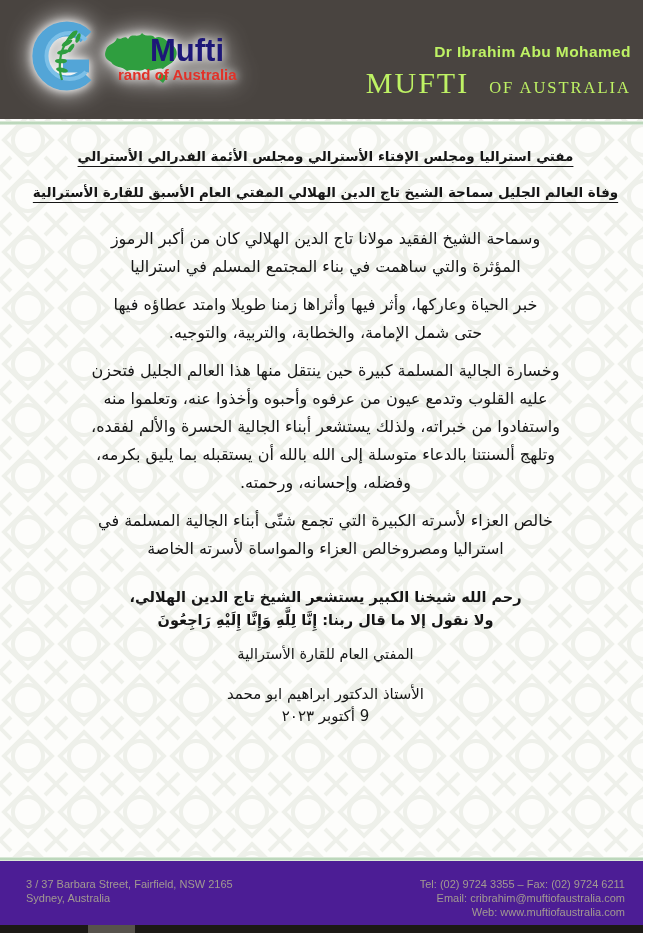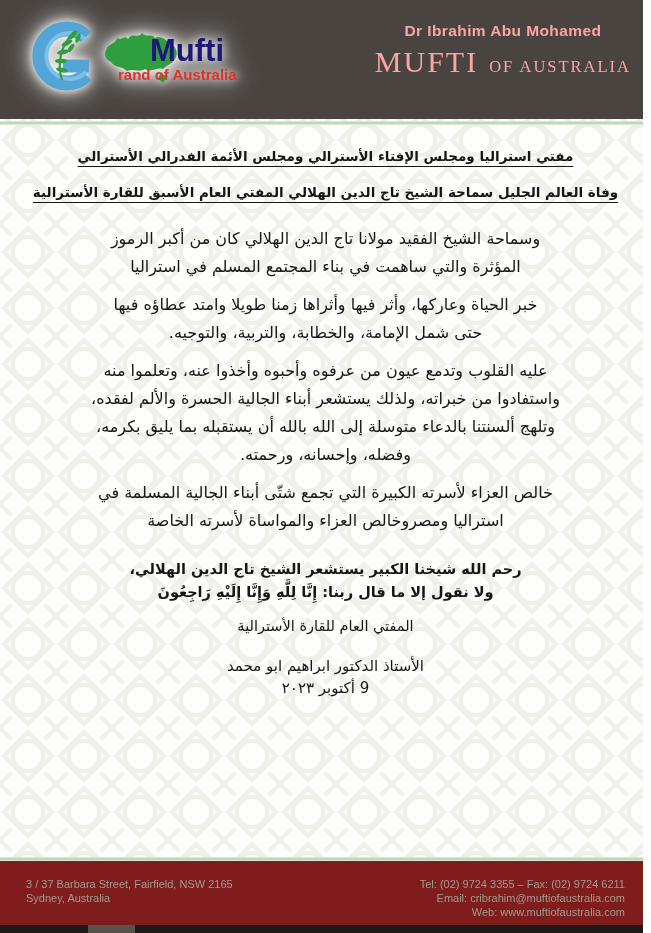--- a/index.html
+++ b/index.html
@@ -16,34 +16,34 @@
   .hdr{
     position:absolute;left:0;top:0;z-index:2;
     width:651px;height:119px;
     background:#494440;
   }
   .logo{
     position:absolute;left:26px;top:14px;
     filter:drop-shadow(0 0 5px #ffffff) drop-shadow(0 0 12px rgba(255,255,255,.85));
   }
   .hdr-text{
-    position:absolute;right:20px;top:22px;
-    text-align:center;color:#fca5a5;
+    position:absolute;right:20px;top:43px;
+    text-align:right;color:#bef264;
   }
   .hdr-name{
     font-size:15.5px;font-weight:bold;letter-spacing:.4px;
     font-family:"Liberation Sans",sans-serif;
   }
   .hdr-title{
     margin-top:5px;
     font-family:"Liberation Serif",serif;
     white-space:nowrap;
   }
   .hdr-title .big{font-size:30px;letter-spacing:2px;}
-  .hdr-title .small{font-size:16.5px;letter-spacing:2px;margin-left:11px;}
+  .hdr-title .small{font-size:16.5px;letter-spacing:2px;margin-left:20px;}
 
   .green-line{
     position:absolute;left:0;width:651px;height:4px;z-index:2;
     background:linear-gradient(to bottom,#e7f1e5,#aecfae,#e7f1e5);
   }
   .green-line.top{top:121px;}
   .green-line.bot{bottom:72px;}
 
   
   .doc{
@@ -68,21 +68,21 @@
   .dua{margin-top:23px;}
   .dua-line{font-size:14.5px;font-weight:bold;line-height:23px;white-space:nowrap;}
   .position-line{margin-top:12px;font-size:14.5px;line-height:20px;}
   .sig-block{margin-top:19px;}
   .sig-line{font-size:15px;line-height:22px;}
 
   
   .ftr{
     position:absolute;left:0;bottom:8px;z-index:2;
     width:651px;height:64px;
-    background:#7f1d1d;
+    background:#4c1d95;
     display:flex;justify-content:space-between;align-items:flex-start;
     box-sizing:border-box;
     padding:16px 26px 0 26px;
     color:#a29a91;font-size:11px;line-height:14px;
   }
   .ftr-left{text-align:left;}
   .ftr-right{text-align:right;}
   .bottom-bar{
     position:absolute;left:0;bottom:0;z-index:2;
     width:651px;height:8px;background:#1c1916;
@@ -157,20 +157,21 @@
       <div class="p-line">وسماحة الشيخ الفقيد مولانا تاج الدين الهلالي كان من أكبر الرموز</div>
       <div class="p-line">المؤثرة والتي ساهمت في بناء المجتمع المسلم في استراليا</div>
     </div>
 
     <div class="para">
       <div class="p-line">خبر الحياة وعاركها، وأثر فيها وأثراها زمنا طويلا وامتد عطاؤه فيها</div>
       <div class="p-line">حتى شمل الإمامة، والخطابة، والتربية، والتوجيه.</div>
     </div>
 
     <div class="para">
+      <div class="p-line">وخسارة الجالية المسلمة كبيرة حين ينتقل منها هذا العالم الجليل فتحزن</div>
       <div class="p-line">عليه القلوب وتدمع عيون من عرفوه وأحبوه وأخذوا عنه، وتعلموا منه</div>
       <div class="p-line">واستفادوا من خبراته، ولذلك يستشعر أبناء الجالية الحسرة والألم لفقده،</div>
       <div class="p-line">وتلهج ألسنتنا بالدعاء متوسلة إلى الله بالله أن يستقبله بما يليق بكرمه،</div>
       <div class="p-line">وفضله، وإحسانه، ورحمته.</div>
     </div>
 
     <div class="para">
       <div class="p-line">خالص العزاء لأسرته الكبيرة التي تجمع شتّى أبناء الجالية المسلمة في</div>
       <div class="p-line">استراليا ومصروخالص العزاء والمواساة لأسرته الخاصة</div>
     </div>

